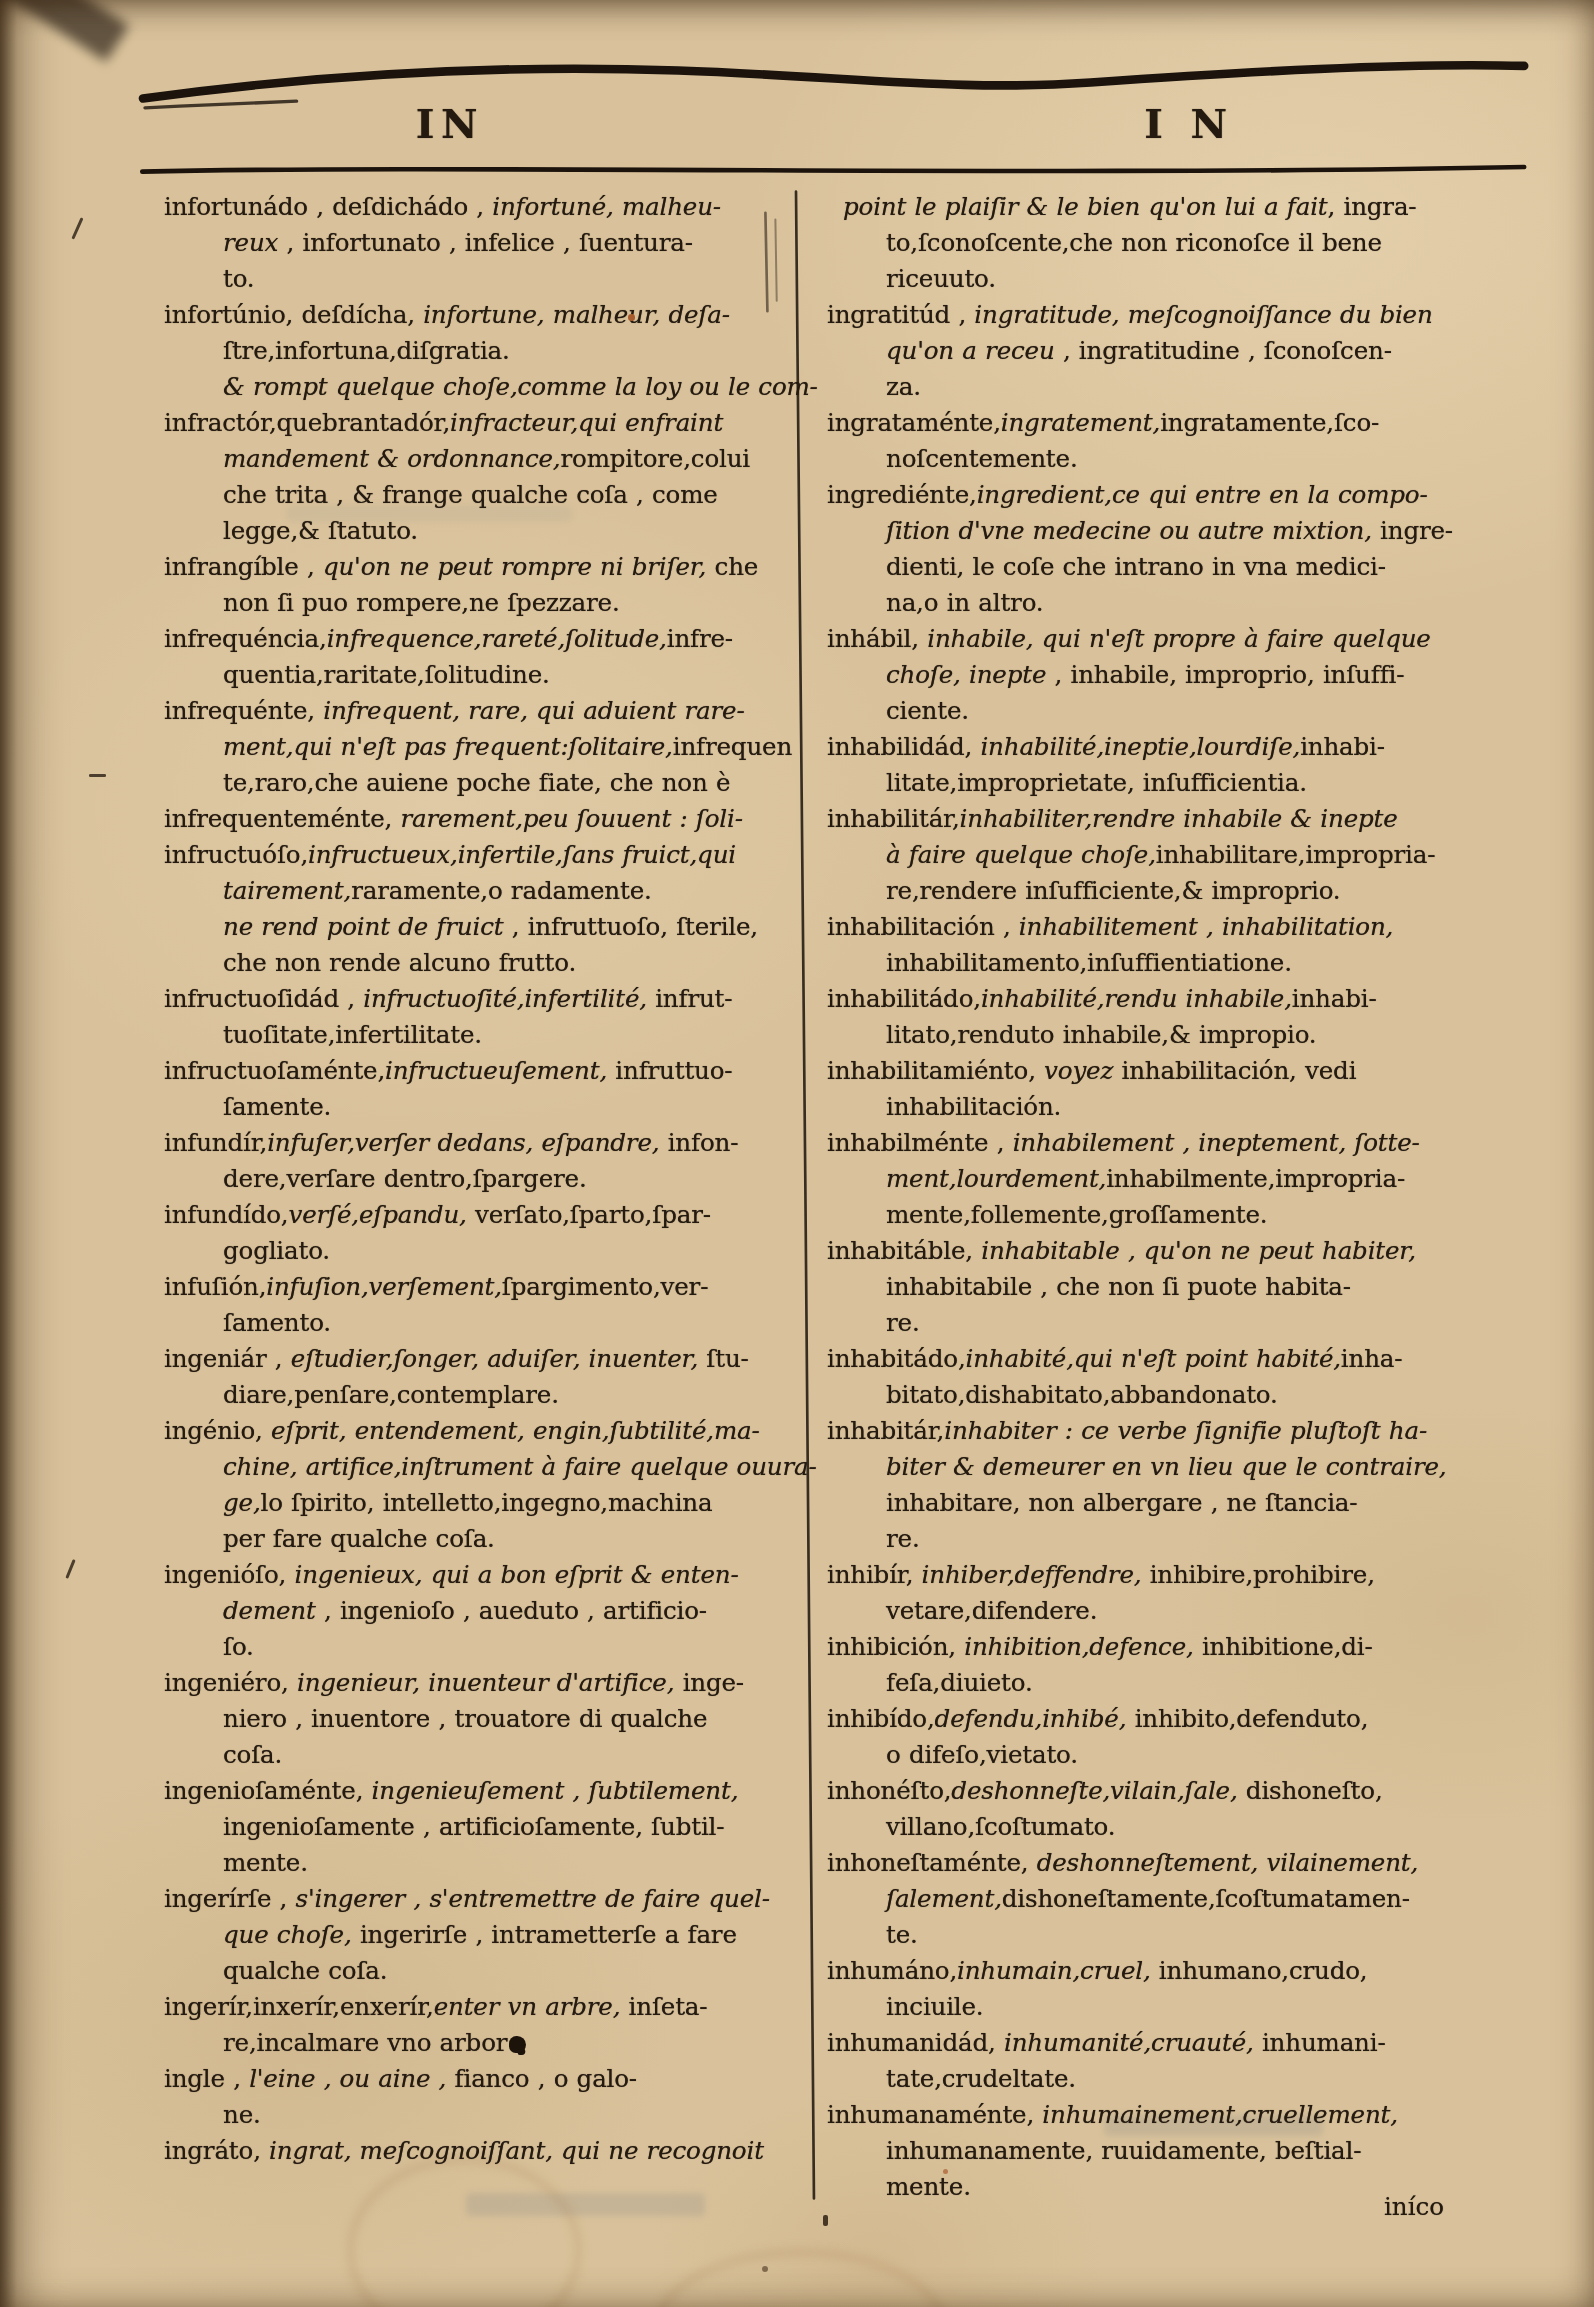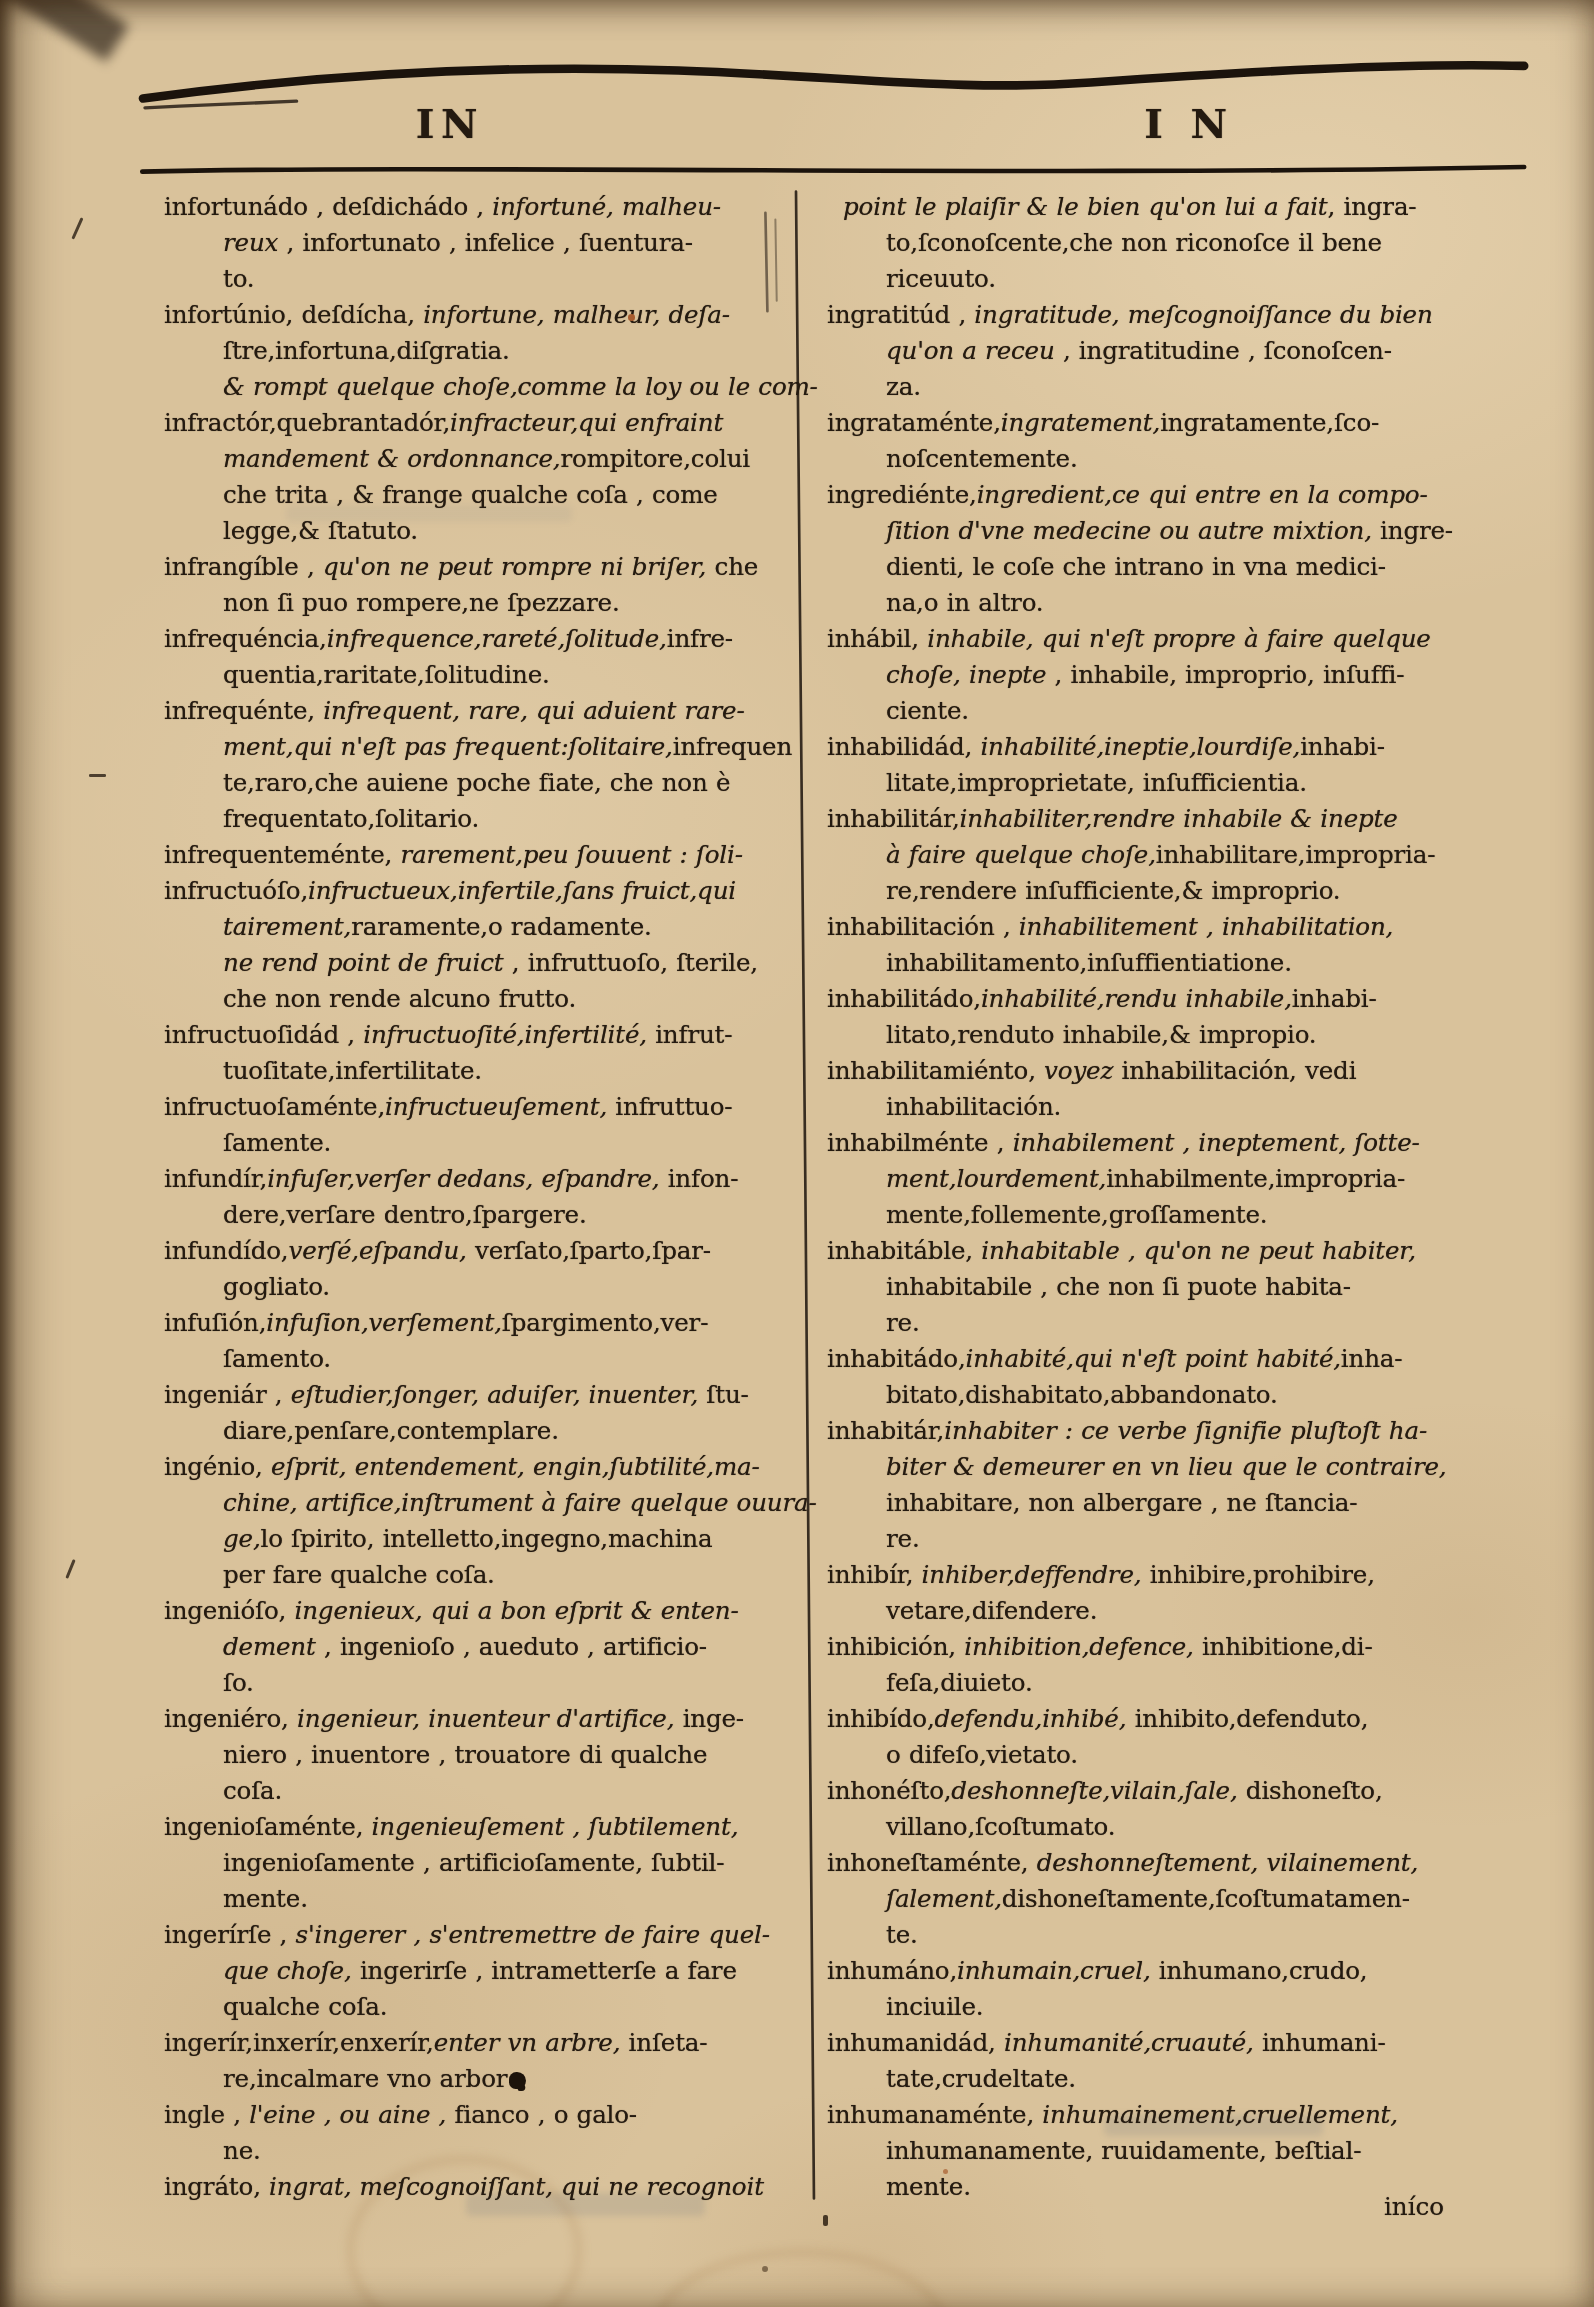--- a/index.html
+++ b/index.html
@@ -96,21 +96,20 @@
     <div class="tline ind1"><span class="it">mandement &amp; ordonnance,</span><span>rompitore,colui</span></div>
     <div class="tline ind1"><span>che trita , &amp; frange qualche coſa , come</span></div>
     <div class="tline ind1"><span>legge,&amp; ſtatuto.</span></div>
     <div class="tline ind0"><span>infrangíble , </span><span class="it">qu'on ne peut rompre ni briſer,</span><span> che</span></div>
     <div class="tline ind1"><span>non ſi puo rompere,ne ſpezzare.</span></div>
     <div class="tline ind0"><span>infrequéncia,</span><span class="it">infrequence,rareté,ſolitude,</span><span>infre-</span></div>
     <div class="tline ind1"><span>quentia,raritate,ſolitudine.</span></div>
     <div class="tline ind0"><span>infrequénte, </span><span class="it">infrequent, rare, qui aduient rare-</span></div>
     <div class="tline ind1"><span class="it">ment,qui n'eſt pas frequent:ſolitaire,</span><span>infrequen</span></div>
     <div class="tline ind1"><span>te,raro,che auiene poche fiate, che non è</span></div>
-    <div class="tline ind1"><span>frequentato,ſolitario.</span></div>
     <div class="tline ind0"><span>infrequenteménte, </span><span class="it">rarement,peu ſouuent : ſoli-</span></div>
     <div class="tline ind0"><span>infructuóſo,</span><span class="it">infructueux,infertile,ſans fruict,qui</span></div>
     <div class="tline ind1"><span class="it">tairement,</span><span>raramente,o radamente.</span></div>
     <div class="tline ind1"><span class="it">ne rend point de fruict</span><span> , infruttuoſo, ſterile,</span></div>
     <div class="tline ind1"><span>che non rende alcuno frutto.</span></div>
     <div class="tline ind0"><span>infructuoſidád , </span><span class="it">infructuoſité,infertilité,</span><span> infrut-</span></div>
     <div class="tline ind1"><span>tuoſitate,infertilitate.</span></div>
     <div class="tline ind0"><span>infructuoſaménte,</span><span class="it">infructueuſement,</span><span> infruttuo-</span></div>
     <div class="tline ind1"><span>ſamente.</span></div>
     <div class="tline ind0"><span>infundír,</span><span class="it">infuſer,verſer dedans, eſpandre,</span><span> infon-</span></div>

